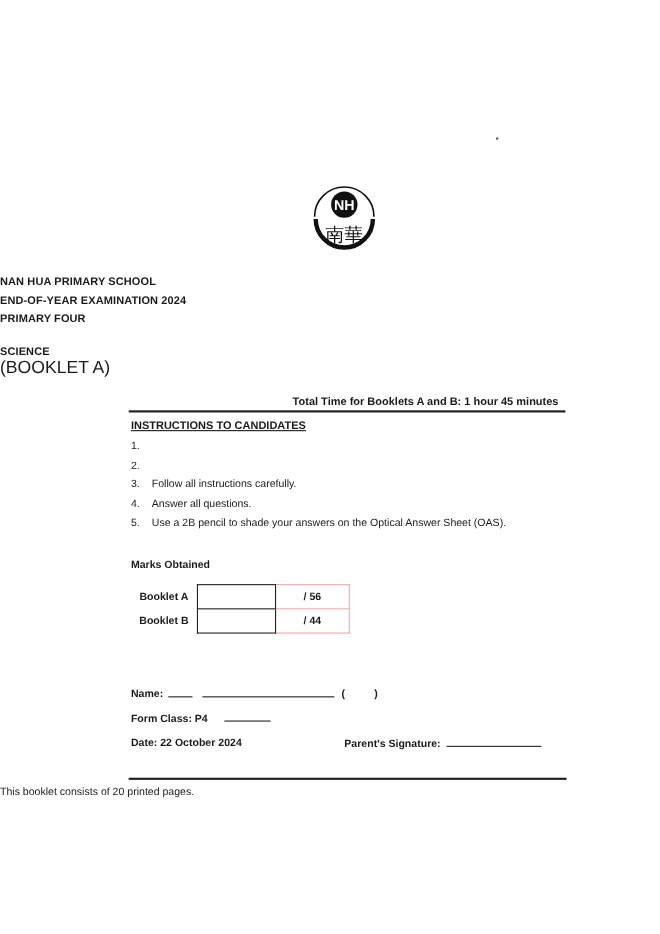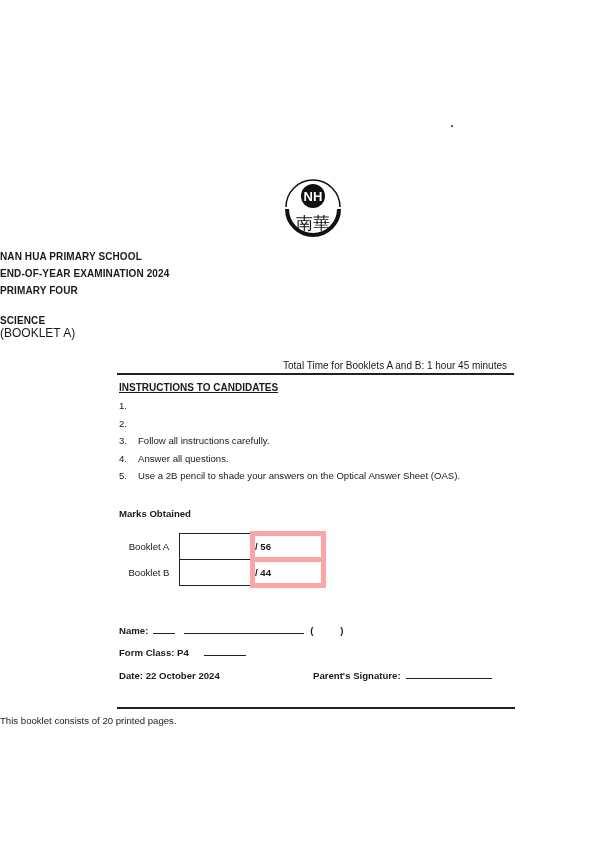--- a/index.html
+++ b/index.html
@@ -2,36 +2,36 @@
 <html><head>
 <meta charset="utf-8">
 <style>
   html, body { margin: 0; padding: 0; }
   body {
     width: 600px; height: 849px; background: #ffffff; position: relative; overflow: hidden;
     font-family: "Liberation Sans", sans-serif; color: #1a1a1a;
   }
   .abs { position: absolute; }
   .speck { left: 451px; top: 125px; width: 2px; height: 2px; background: #555; }
-  .logo { left: 277px; top: 179px; width: 72px; height: 64px; }
+  .logo { left: 277px; top: 169px; width: 72px; height: 64px; }
   .center { left: 0; width: 600px; text-align: left; }
   .hdr { font-size: 10px; font-weight: bold; letter-spacing: 0.1px; }
-  .sub { font-size: 12px; }
-  .total-time { left: 266px; top: 360px; font-size: 10px; font-weight: normal; margin-left: 17px; }
+  .sub { font-size: 16px; }
+  .total-time { left: 266px; top: 360px; font-size: 10px; font-weight: bold; }
   .rule1 { left: 117px; top: 373px; width: 397px; height: 2px; background: #222; }
   .instr-title { left: 119px; top: 382px; font-size: 10px; font-weight: bold; text-decoration: underline; }
   .instr-list { left: 119px; top: 400px; margin: 0; padding: 0; list-style: none; font-size: 9.6px; }
   .instr-list li { height: 17.5px; display: flex; }
   .instr-list .num { width: 19px; }
   .marks-title { left: 119px; top: 508px; font-size: 9.6px; font-weight: bold; }
   .marks-table { left: 119px; top: 531px; border-collapse: collapse; font-size: 9.6px; }
   .marks-table td { height: 21px; padding: 0; }
-  .marks-table td.lbl { width: 60px; font-weight: normal; text-align: center; }
+  .marks-table td.lbl { width: 60px; font-weight: bold; text-align: center; }
   .marks-table td.box { width: 70px; border: 1px solid #222; }
-  .marks-table td.max { width: 66px; border: 5px solid #fca5a5; font-weight: bold; }
+  .marks-table td.max { width: 66px; border: 1px solid #fca5a5; text-align: center; font-weight: bold; }
   .field { font-size: 9.6px; font-weight: bold; }
   .line { display: inline-block; border-bottom: 1px solid #222; height: 9px; vertical-align: baseline; }
   .rule2 { left: 117px; top: 707px; width: 398px; height: 2px; background: #222; }
   .footer { top: 715px; font-size: 9.6px; }
 </style>
 </head>
 <body>
 
 <div class="abs speck"></div>
 

